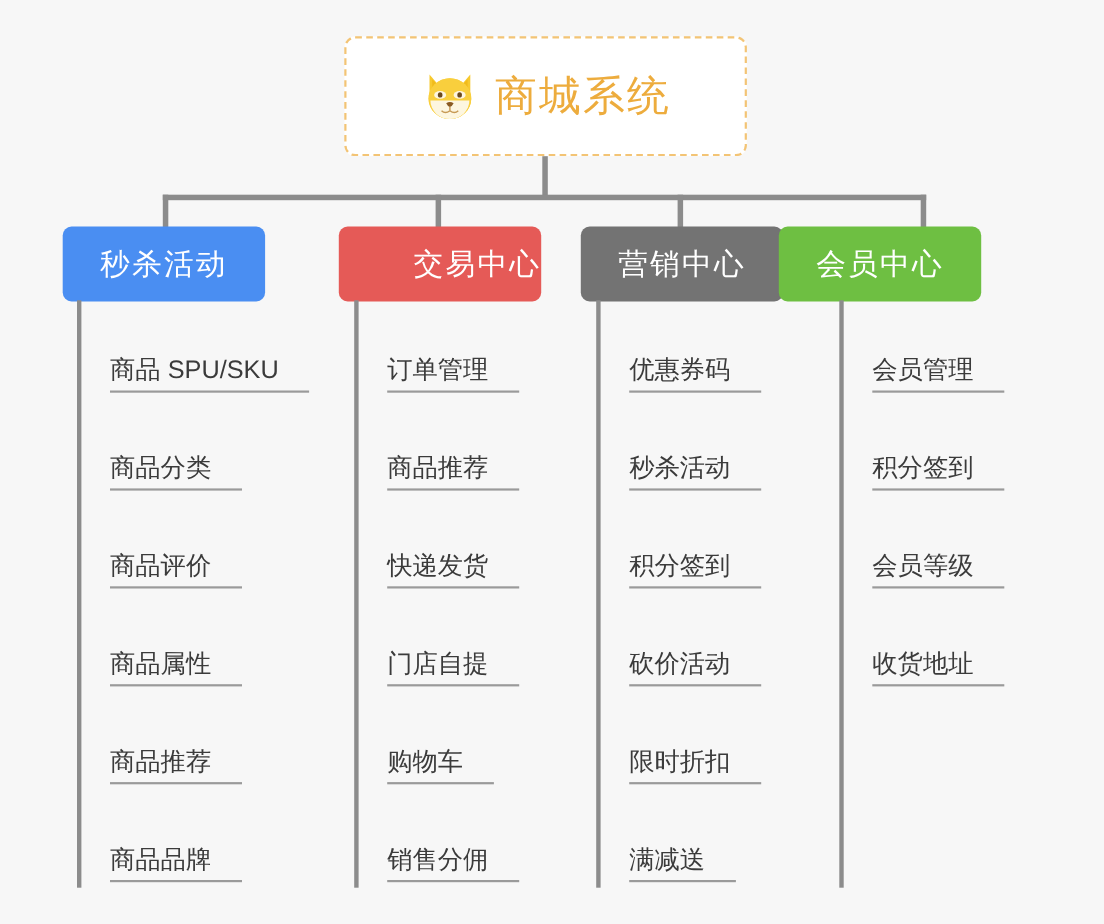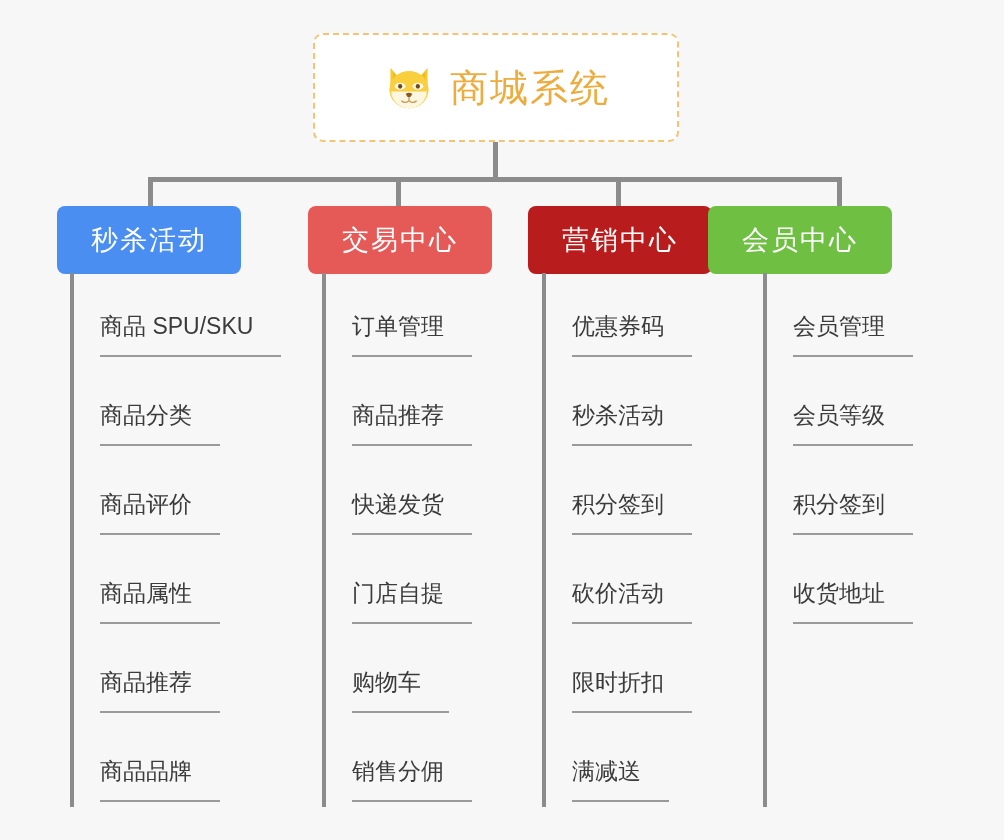--- a/index.html
+++ b/index.html
@@ -98,21 +98,21 @@
     align-items: flex-end;
     padding-left: 36px;
     padding-bottom: 5px;
   }
   .leaf-label {
     font-size: 23px;
     color: #3b3b3b;
     line-height: 1.15;
     white-space: nowrap;
     border-bottom: 2px solid #9a9a9a;
-    padding-bottom: 16px;
+    padding-bottom: 6px;
     padding-right: 28px;
     margin-left: -6px;
   }
 </style>
 </head>
 <body style="background: rgb(247, 247, 247);">
 
 <div id="chart">
 
   <div class="root-card" style="border-color: rgb(243, 196, 117); background-color: rgb(255, 255, 255);">
@@ -140,24 +140,24 @@
   <div class="conn h-bar" style="left: 148px; top: 177px; width: 694px; background-color: rgb(140, 140, 140);"></div>
 
   <div class="conn v-stem" style="left: 148px; top: 177px; height: 30px; background-color: rgb(140, 140, 140);"></div>
   <div class="conn v-stem" style="left: 396px; top: 177px; height: 30px; background-color: rgb(140, 140, 140);"></div>
   <div class="conn v-stem" style="left: 616px; top: 177px; height: 30px; background-color: rgb(140, 140, 140);"></div>
   <div class="conn v-stem" style="left: 837px; top: 177px; height: 30px; background-color: rgb(140, 140, 140);"></div>
 
   <div class="cat-header" style="left: 57px; top: 206px; width: 184px; background-color: rgb(74, 142, 242);">
     <span>秒杀活动</span>
   </div>
-  <div class="cat-header" style="left: 308px; top: 206px; width: 184px; background-color: rgb(229, 90, 87);">
+  <div class="cat-header" style="left: 308px; top: 206px; width: 184px; background-color: rgb(229, 90, 87); justify-content: flex-end;">
     <span>交易中心</span>
   </div>
-  <div class="cat-header" style="left: 528px; top: 206px; width: 184px; background-color: #b91c1c;">
+  <div class="cat-header" style="left: 528px; top: 206px; width: 184px; background-color: #737373;">
     <span>营销中心</span>
   </div>
   <div class="cat-header" style="left: 708px; top: 206px; width: 184px; background-color: rgb(110, 191, 66);">
     <span>会员中心</span>
   </div>
 
   <div class="leaf-col" style="left:70px;">
     <div class="spine" style="height: 534px; background-color: rgb(140, 140, 140);"></div>
     <div class="leaf">
         <span class="leaf-label">商品 SPU/SKU</span>
@@ -222,23 +222,23 @@
         <span class="leaf-label">满减送</span>
       </div>
   </div>
 
   <div class="leaf-col" style="left:763px;">
     <div class="spine" style="height: 534px; background-color: rgb(140, 140, 140);"></div>
     <div class="leaf">
         <span class="leaf-label">会员管理</span>
       </div>
     <div class="leaf">
+        <span class="leaf-label">积分签到</span>
+      </div>
+    <div class="leaf">
         <span class="leaf-label">会员等级</span>
       </div>
     <div class="leaf">
-        <span class="leaf-label">积分签到</span>
-      </div>
-    <div class="leaf">
         <span class="leaf-label">收货地址</span>
       </div>
   </div>
 
 </div>
 
 </body></html>

